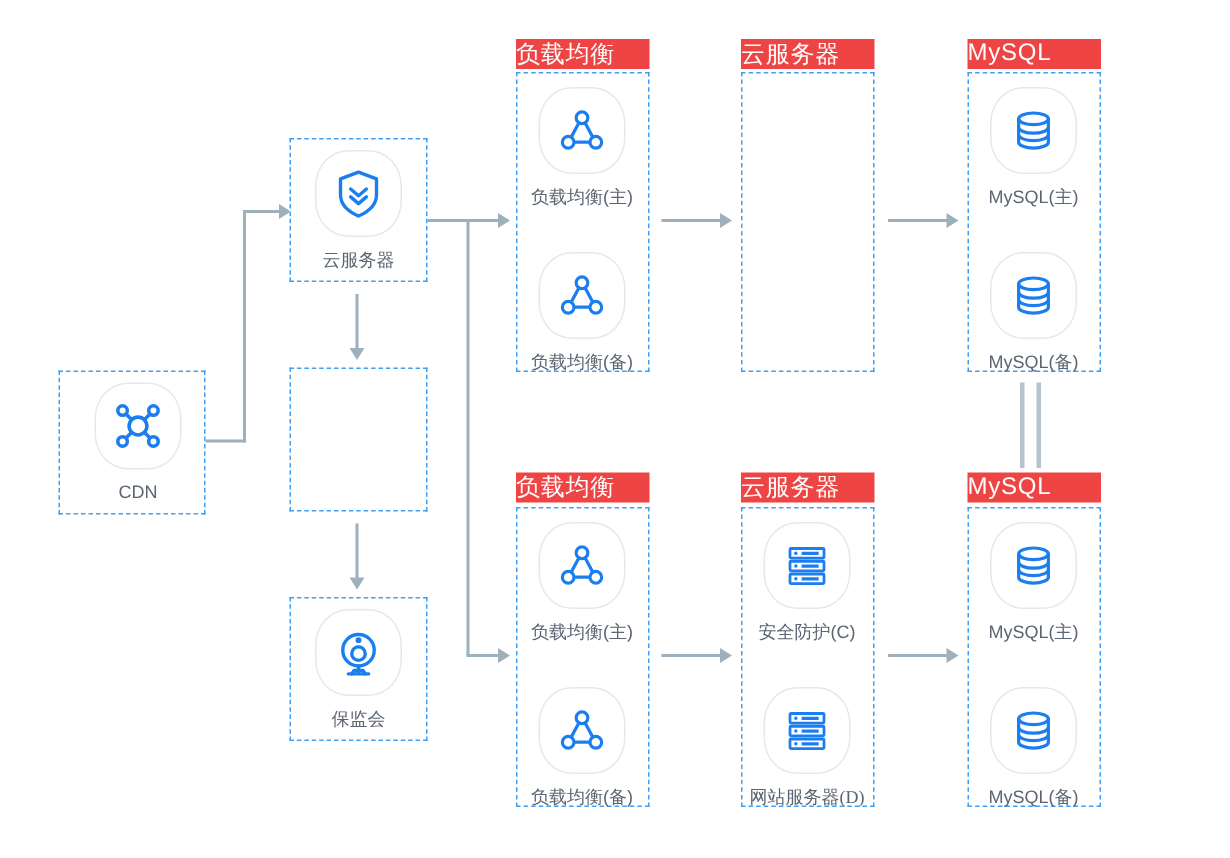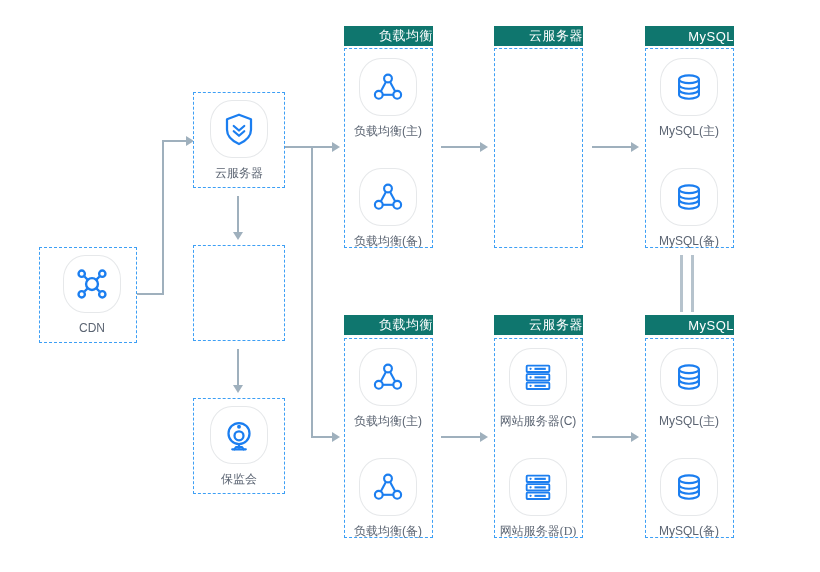--- a/index.html
+++ b/index.html
@@ -4,22 +4,22 @@
 <style>
   html,body{margin:0;padding:0;background:#ffffff;}
   body{width:820px;height:572px;font-family:"Liberation Sans","DejaVu Sans",sans-serif;}
   #stage{position:relative;width:820px;height:572px;overflow:hidden;background:#fff;}
 
   
   .group{position:absolute;border:1px dashed #3d9ff5;box-sizing:border-box;background:#fff;}
   .group.single{border:1px dashed #3d9ff5;}
 
   
-  .grouphdr{position:absolute;background:#0f766e;color:#ffffff;font-size:13px;
-            display:flex;align-items:center;justify-content:flex-end;letter-spacing:.5px;
+  .grouphdr{position:absolute;background:#ef4444;color:#ffffff;font-size:16px;
+            display:flex;align-items:center;justify-content:flex-start;letter-spacing:.5px;
             box-sizing:border-box;}
 
   
   .node{position:absolute;width:96px;display:flex;flex-direction:column;align-items:center;}
   .tile{width:58px;height:58px;background:#ffffff;border:1px solid #e6e8ea;
         border-radius:22px/24px;display:flex;align-items:center;justify-content:center;
         box-sizing:border-box;}
   .tile svg{display:block;}
   .caption{margin-top:9px;font-size:12px;color:#5b6472;white-space:nowrap;line-height:1;}
 
@@ -224,21 +224,21 @@
         <rect x="8" y="20" width="32" height="9" rx="1"></rect>
         <rect x="8" y="32" width="32" height="9" rx="1"></rect>
         <circle cx="13.5" cy="12.5" r="1.6" fill="#1b7ef0" stroke="none"></circle>
         <circle cx="13.5" cy="24.5" r="1.6" fill="#1b7ef0" stroke="none"></circle>
         <circle cx="13.5" cy="36.5" r="1.6" fill="#1b7ef0" stroke="none"></circle>
         <line x1="19" y1="12.5" x2="35" y2="12.5" stroke-width="3"></line>
         <line x1="19" y1="24.5" x2="35" y2="24.5" stroke-width="3"></line>
         <line x1="19" y1="36.5" x2="35" y2="36.5" stroke-width="3"></line>
       </svg>
     </div>
-    <div class="caption">网站服务器(C)</div>
+    <div class="caption">安全防护(C)</div>
   </div>
   <div class="node" style="left:490px;top:458px;font-family:Liberation Serif, serif;">
     <div class="tile">
       <svg width="34" height="34" viewBox="0 0 48 48" fill="none" stroke="#1b7ef0" stroke-width="2.6">
         <rect x="8" y="8" width="32" height="9" rx="1"></rect>
         <rect x="8" y="20" width="32" height="9" rx="1"></rect>
         <rect x="8" y="32" width="32" height="9" rx="1"></rect>
         <circle cx="13.5" cy="12.5" r="1.6" fill="#1b7ef0" stroke="none"></circle>
         <circle cx="13.5" cy="24.5" r="1.6" fill="#1b7ef0" stroke="none"></circle>
         <circle cx="13.5" cy="36.5" r="1.6" fill="#1b7ef0" stroke="none"></circle>

